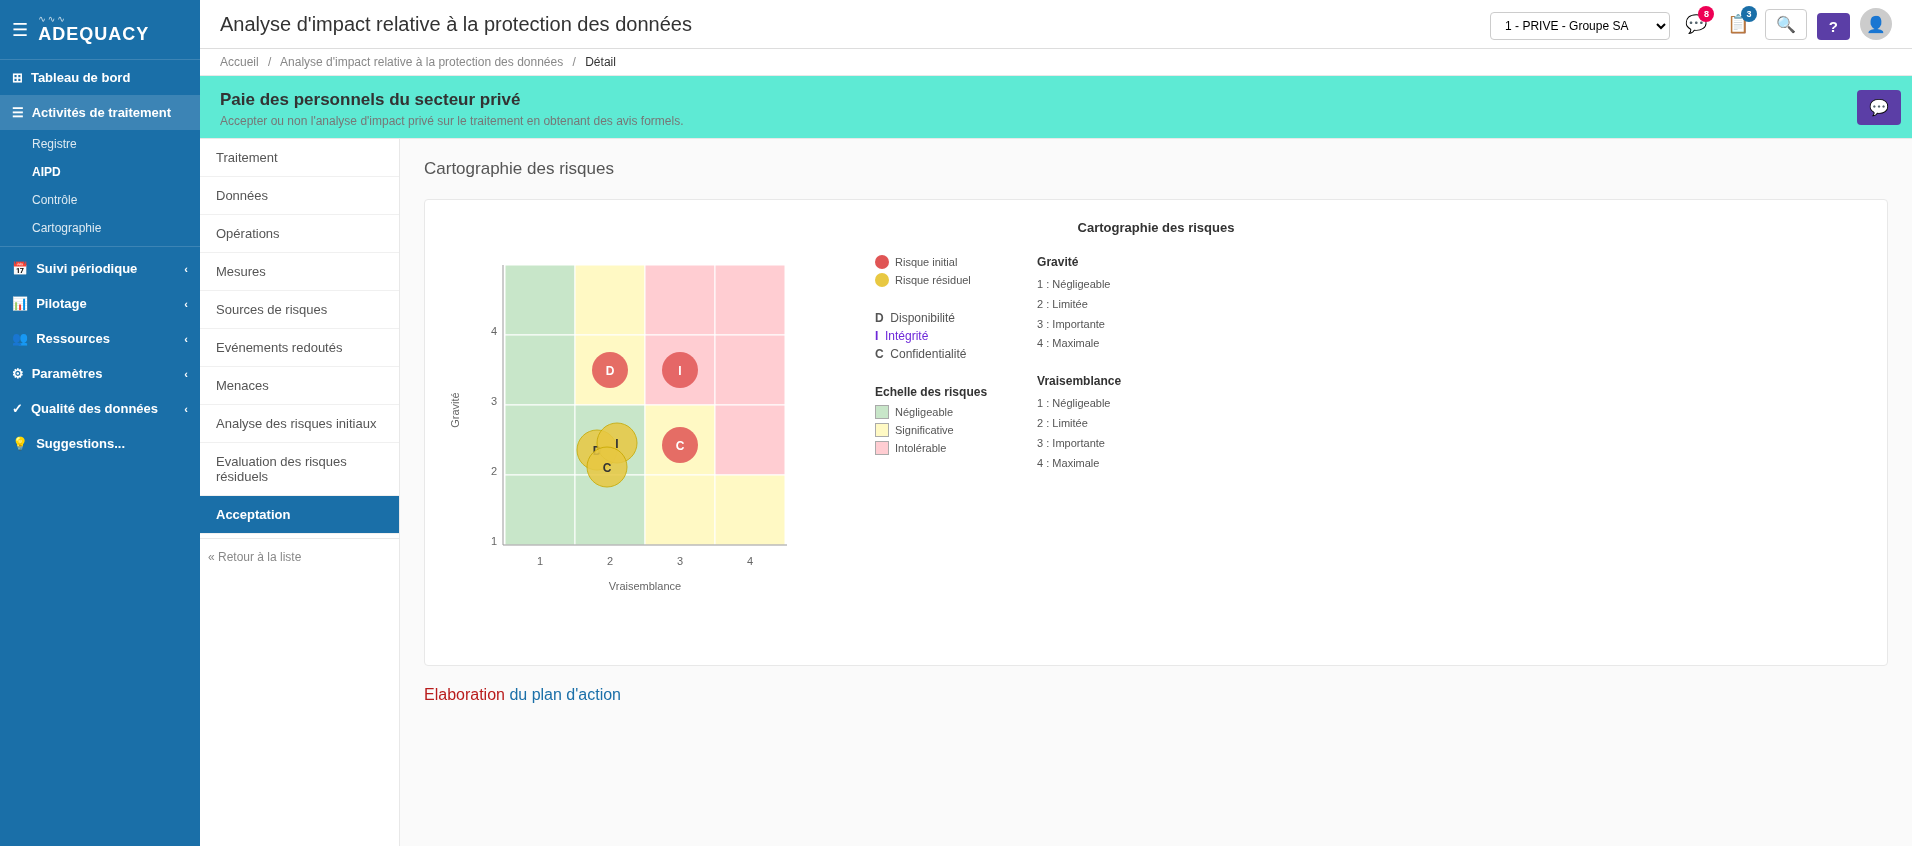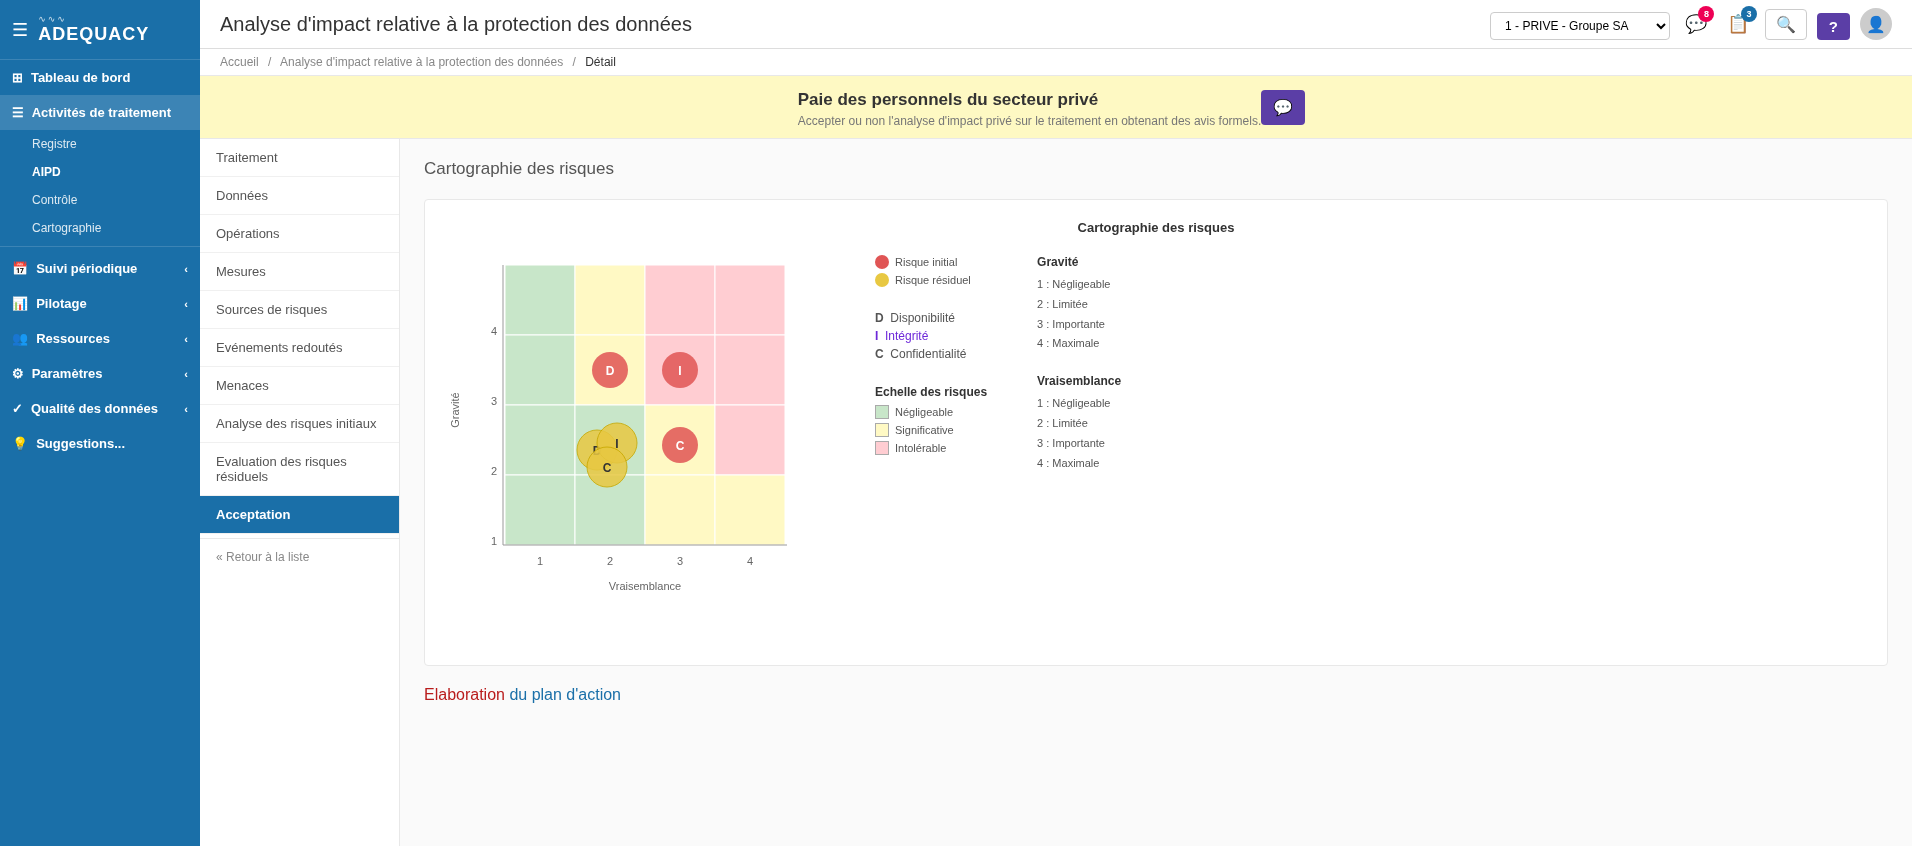--- a/index.html
+++ b/index.html
@@ -147,26 +147,26 @@
       color: #888;
       background: #fff;
       border-bottom: 1px solid #e8e8e8;
     }
     .breadcrumb a { color: #888; text-decoration: none; }
     .breadcrumb span.sep { margin: 0 6px; }
     .breadcrumb span.current { color: #333; font-weight: 500; }
 
     
     .page-header {
-      background: #fef9c3;
-      padding: 14px 29px 10px 20px;
+      background: #5eead4;
+      padding: 14px 11px 10px 20px;
       border-bottom: 1px solid #e8e8e8;
       display: flex;
       align-items: flex-start;
-      justify-content: center;
+      justify-content: space-between;
     }
     .page-header-title { font-size: 17px; font-weight: 600; color: #333; }
     .page-header-subtitle { font-size: 12px; color: #777; margin-top: 4px; }
     .comment-btn {
       background: #5b3ea6;
       color: #fff;
       border: none;
       border-radius: 4px;
       padding: 8px 12px;
       cursor: pointer;
@@ -195,21 +195,21 @@
       color: #555;
       cursor: pointer;
       transition: background 0.15s;
     }
     .left-nav-item.active {
       background: #1a6fa8;
       color: #fff;
       font-weight: 600;
     }
     .left-nav-back {
-      padding: 11px 16px;
+      padding: 11px 8px;
       border-top: 1px solid #e8e8e8;
       font-size: 12px;
       color: #888;
       cursor: pointer;
       margin-top: 4px;
     }
 
     
     .main-panel {
       flex: 1;

